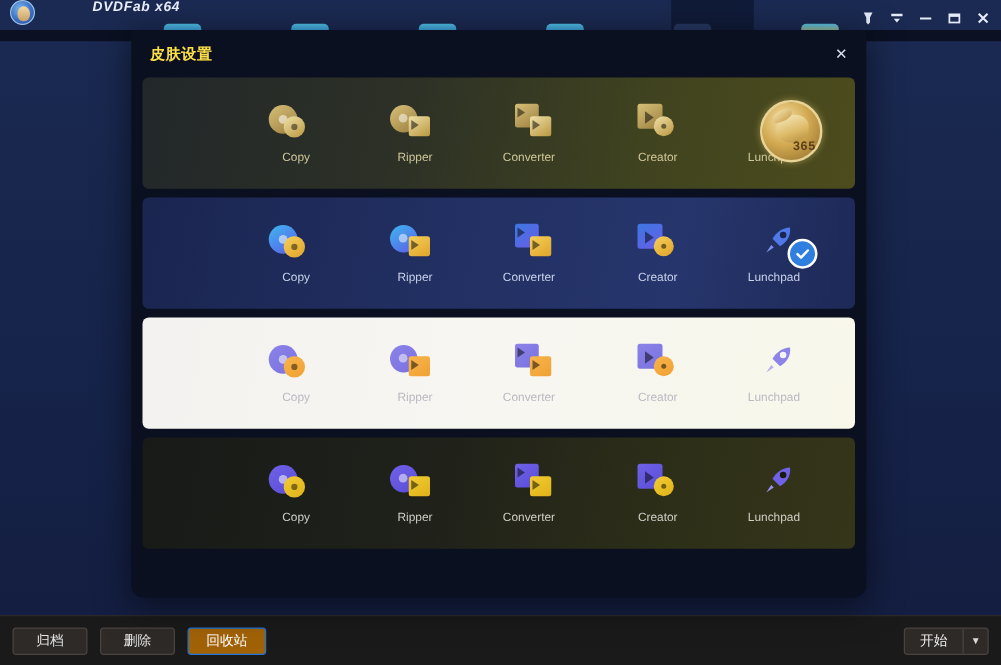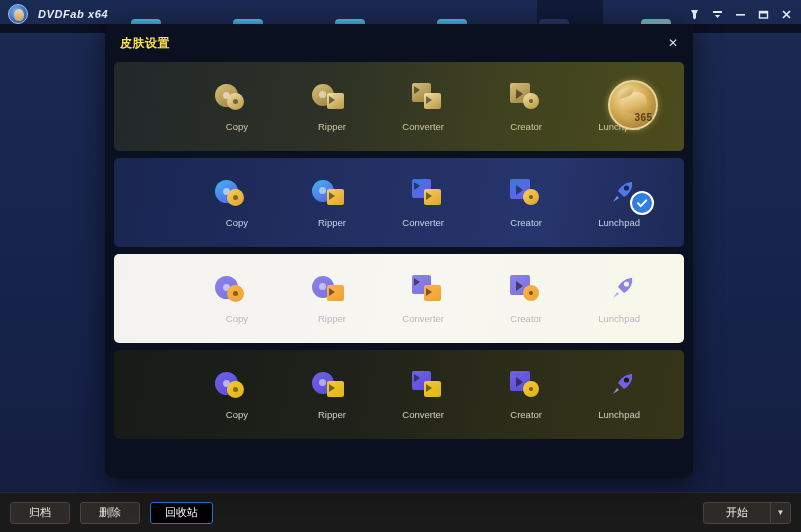--- a/index.html
+++ b/index.html
@@ -15,23 +15,24 @@
 
   
   #app-window {
     position: absolute; inset: 0;
     background: linear-gradient(180deg, #1b2a52 0%, #16234a 55%, #131d3f 100%);
   }
 
   
   #titlebar {
     position: absolute; left:0; top:0; width: 801px; height: 28px;
-    display: flex; align-items: center;
+    display: flex; 
     padding-left: 8px;
     z-index: 4;
+    gap: 36px;
   }
   #app-logo {
     width: 20px; height: 20px; border-radius: 50%;
     background: radial-gradient(circle at 40% 35%, #7fb8ee 0%, #3a6fc4 55%, #2b4f96 100%);
     border: 1px solid #9cc7f0;
     position: relative; flex: 0 0 auto;
   }
   #app-logo::after {
     content:""; position:absolute; left:5px; top:4px; width:10px; height:12px;
     border-radius: 50% 50% 45% 45%;
@@ -125,29 +126,29 @@
     display:flex; align-items:center; z-index: 5;
   }
   .btm-btn {
     height: 22px; min-width: 60px; padding: 0 14px;
     border-radius: 3px; border: 1px solid #4a4340;
     background: #2e2a28; color:#e6e6e6; font-size: 11px;
     display:flex; align-items:center; justify-content:center;
     cursor: pointer; margin-left: 10px;
   }
   .btm-btn.primary {
-    background: #000000; border-color:#1f74d6; color:#fff;
+    background: #a16207; border-color:#1f74d6; color:#fff;
   }
   #start-group {
     margin-left: auto; margin-right: 10px; display:flex; align-items:stretch;
     height: 22px; border:1px solid #4a4340; border-radius: 3px;
     background:#2e2a28; overflow:hidden;
   }
   #start-btn {
-    padding: 0 22px; color:#f0f0f0; font-size: 11px;
+    padding: 0 12px; color:#f0f0f0; font-size: 11px;
     display:flex; align-items:center; justify-content:center; cursor:pointer;
   }
   #start-caret {
     width: 20px; border-left: 1px solid #4a4340;
     display:flex; align-items:center; justify-content:center;
     color:#d8d8d8; font-size: 8px; cursor:pointer;
   }
 
   
   #skin-dialog {

